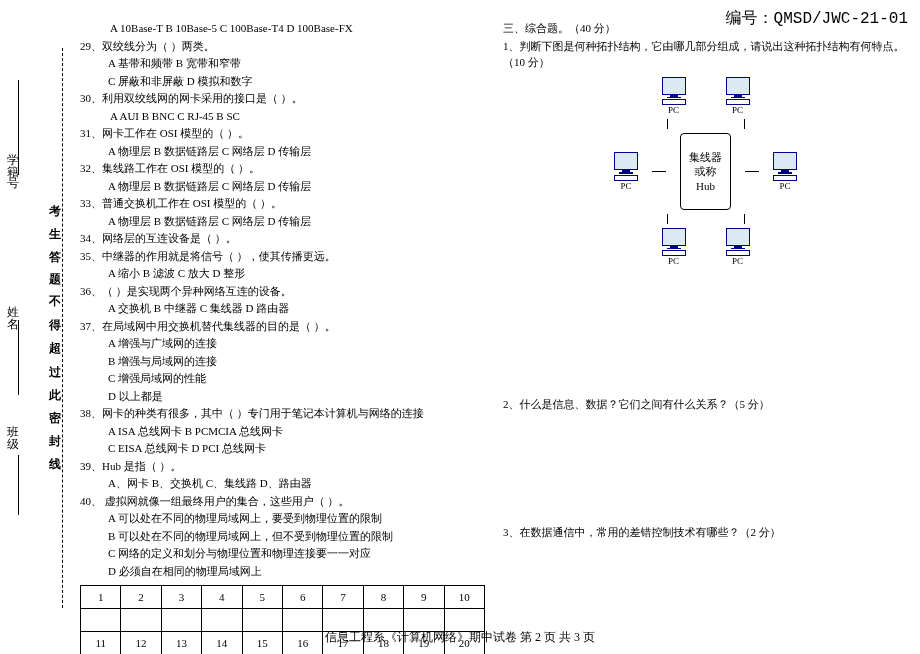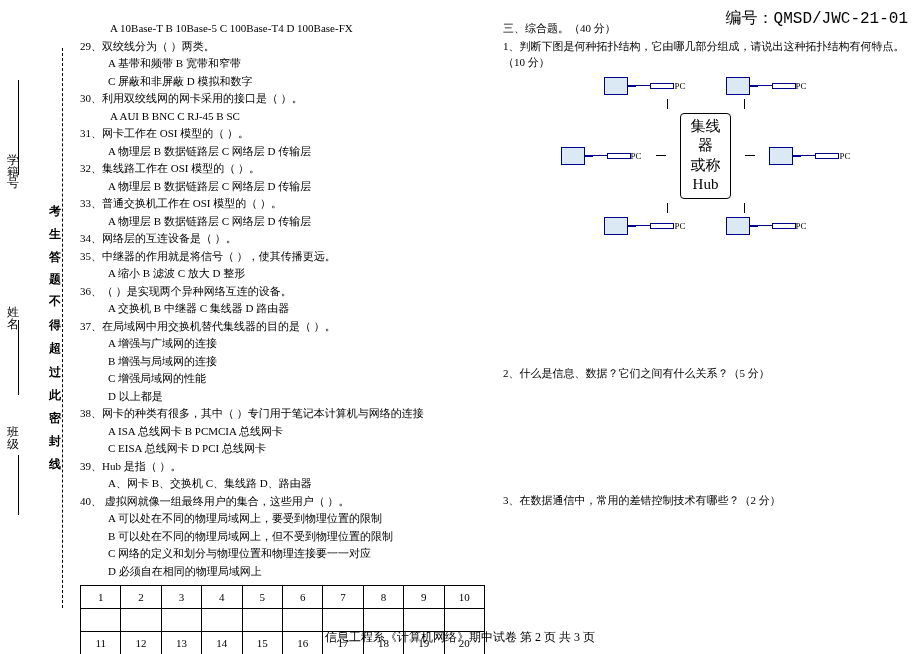--- a/index.html
+++ b/index.html
@@ -111,39 +111,39 @@
     align-items: center;
     gap: 4px;
   }
   .row-pc {
     display: flex;
     gap: 40px;
     justify-content: center;
   }
   .pc {
     display: flex;
-    flex-direction: row;
+    flex-direction: column;
     align-items: center;
     font-size: 9px;
   }
   .monitor {
     width: 22px;
     height: 16px;
     border: 1.5px solid #00008b;
     background: #dbe9f5;
     position: relative;
   }
   .stand { width: 8px; height: 2px; background: #00008b; }
   .base { width: 14px; height: 1.5px; background: #00008b; }
   .kb { width: 22px; height: 4px; border: 1px solid #00008b; margin-top: 1px; background:#fff;}
   .hub {
     border: 1.5px solid #000;
     border-radius: 4px;
-    padding: 3px 8px;
-    font-size: 15px;
+    padding: 16px 8px;
+    font-size: 11px;
     text-align: center;
     line-height: 1.3;
     background: #fff;
   }
   .midrow { display:flex; align-items:center; gap:14px; }
   .wire-h { width:14px; height:1px; background:#000; }
   .topwires, .botwires { display:flex; gap:40px; }
   .topwires div, .botwires div { width:1px; height:10px; background:#000; margin:0 18px;}
 </style>
 </head>

